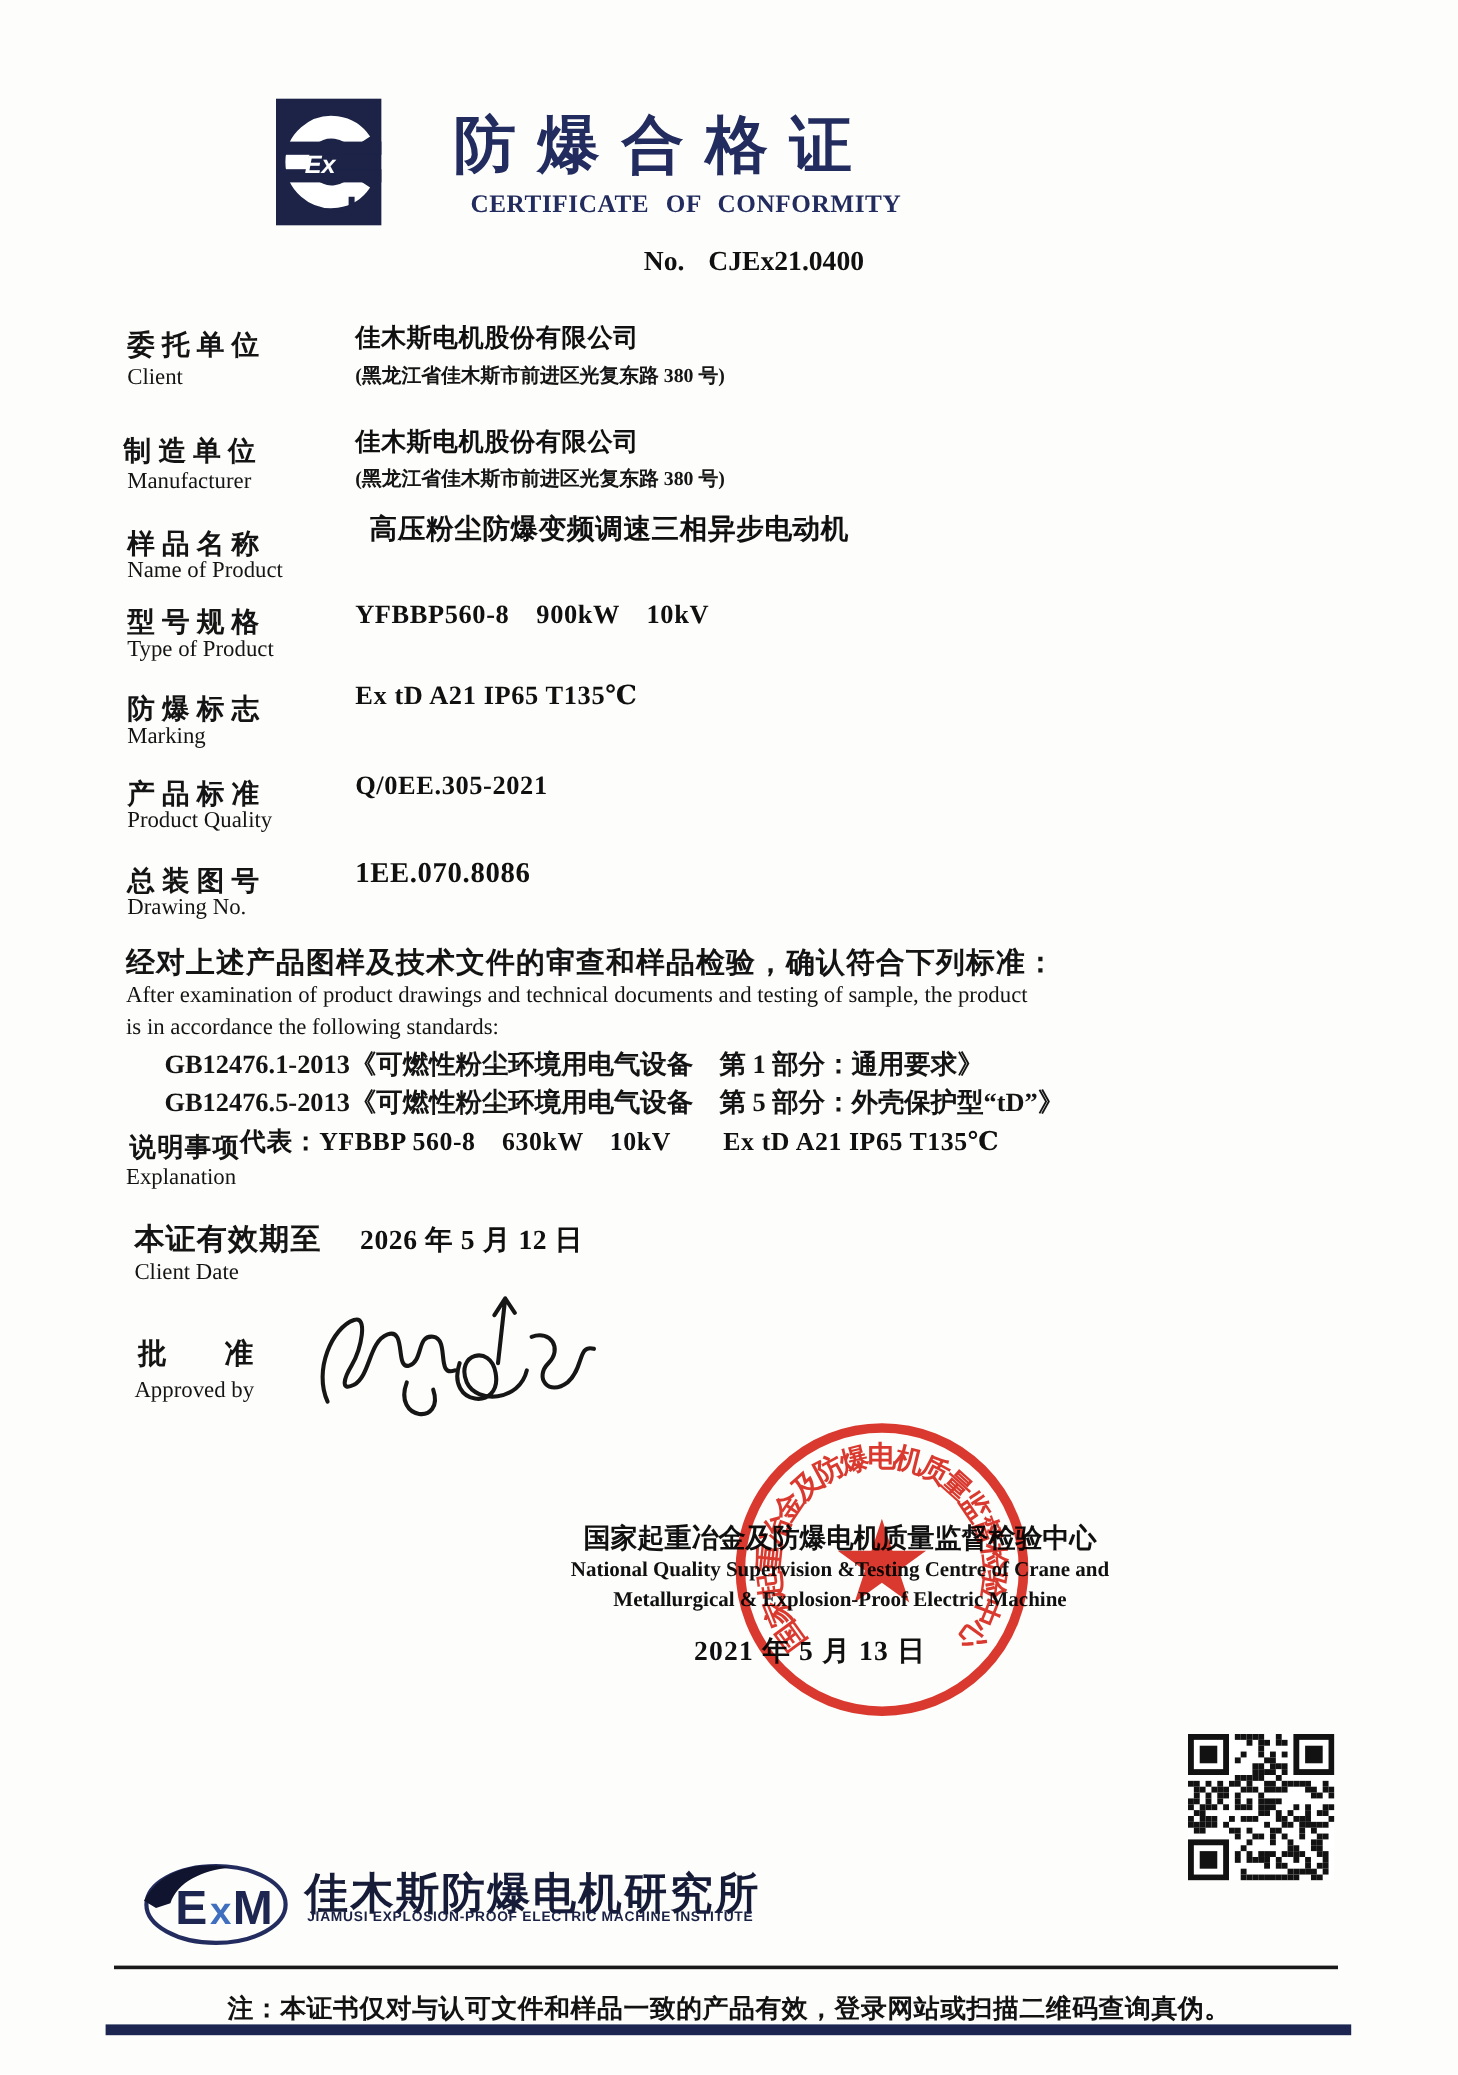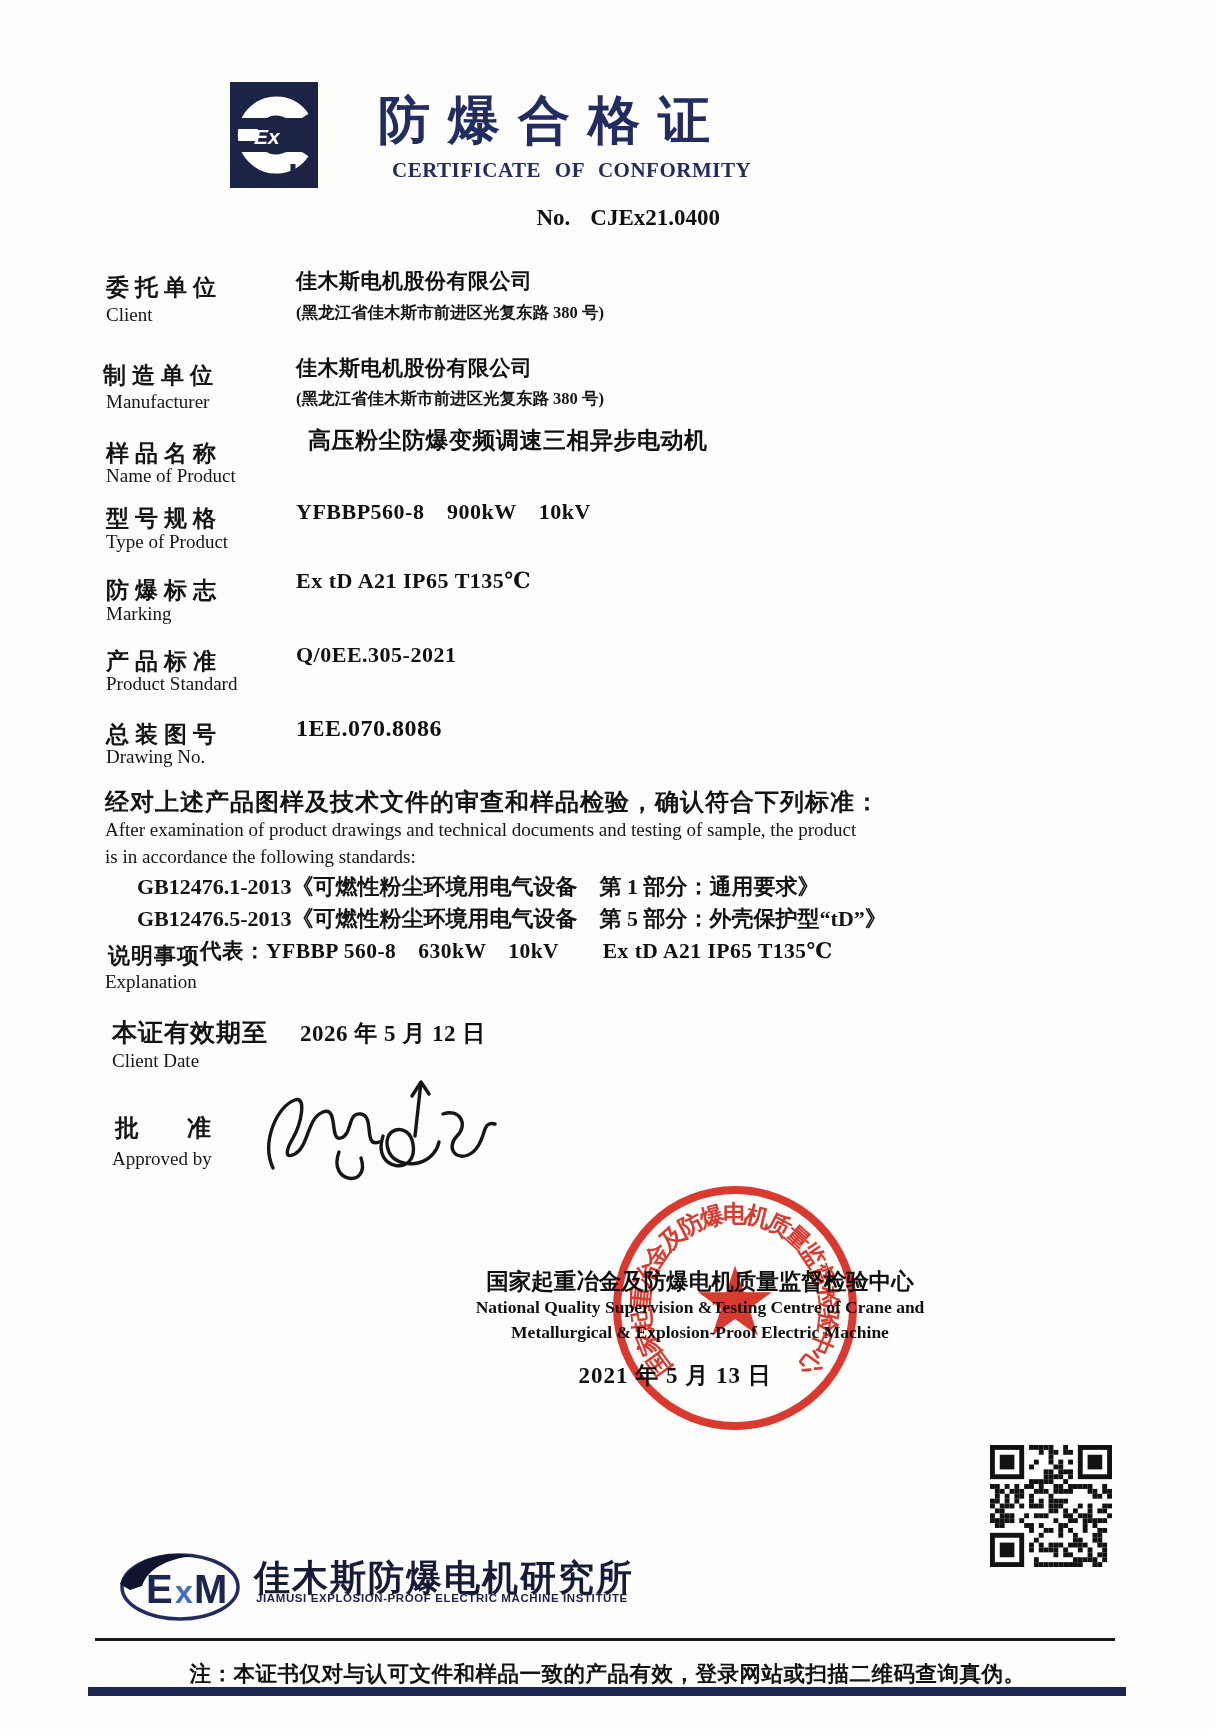--- a/index.html
+++ b/index.html
@@ -90,21 +90,21 @@
   </div>
 
   <div class="row" style="top:575px;">
     <div class="lbl-cn" style="left:106px;top:0;">防爆标志</div>
     <div class="lbl-en" style="left:106px;top:28px;">Marking</div>
     <div class="val" style="left:296px;top:-8px;font-size:22px;">Ex tD A21 IP65 T135℃</div>
   </div>
 
   <div class="row" style="top:646px;">
     <div class="lbl-cn" style="left:106px;top:0;">产品标准</div>
-    <div class="lbl-en" style="left:106px;top:27px;">Product Standard</div>
+    <div class="lbl-en" style="left:106px;top:27px;">Product Quality</div>
     <div class="val" style="left:296px;top:-4px;font-size:22px;">Q/0EE.305-2021</div>
   </div>
 
   <div class="row" style="top:719px;">
     <div class="lbl-cn" style="left:106px;top:0;font-family:Liberation Serif, serif;">总装图号</div>
     <div class="lbl-en" style="left:106px;top:27px;">Drawing No.</div>
     <div class="val" style="left:296px;top:-4px;font-size:24px;">1EE.070.8086</div>
   </div>
 
   <div class="abs stmt-cn" style="left:105px;top:786px;">经对上述产品图样及技术文件的审查和样品检验，确认符合下列标准：</div>

